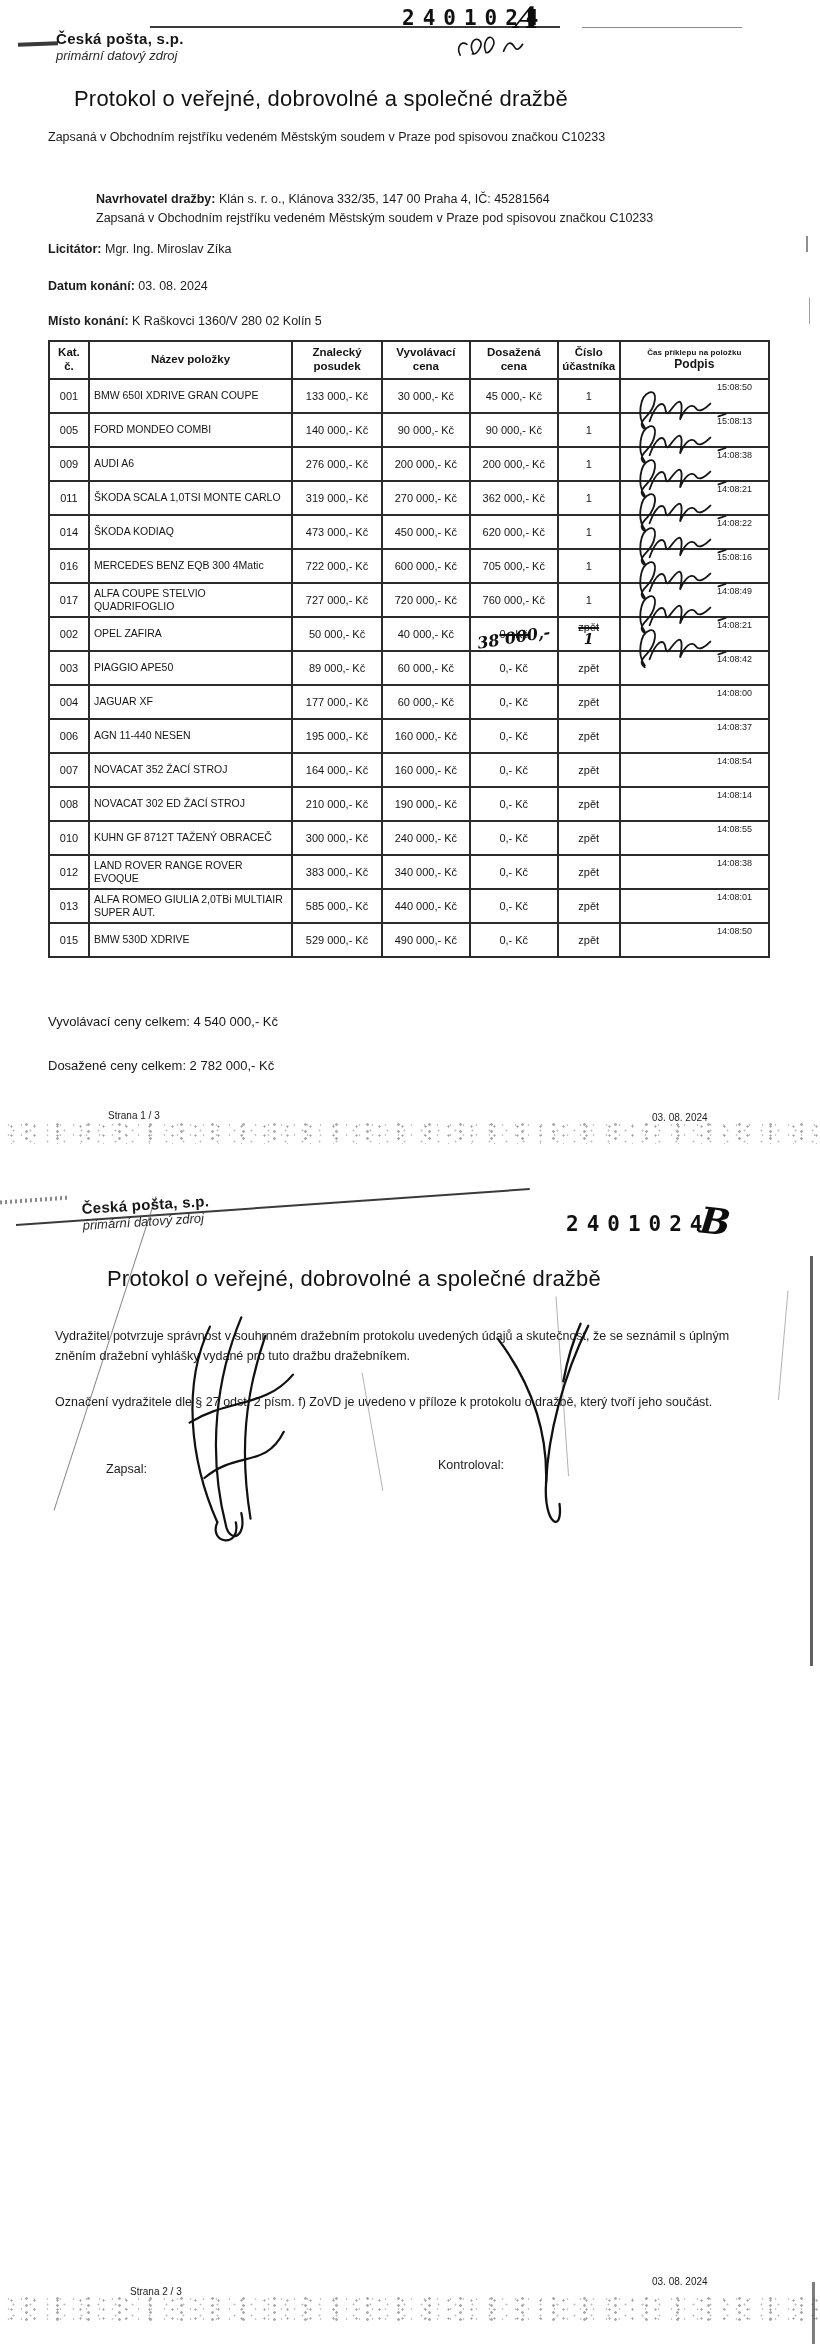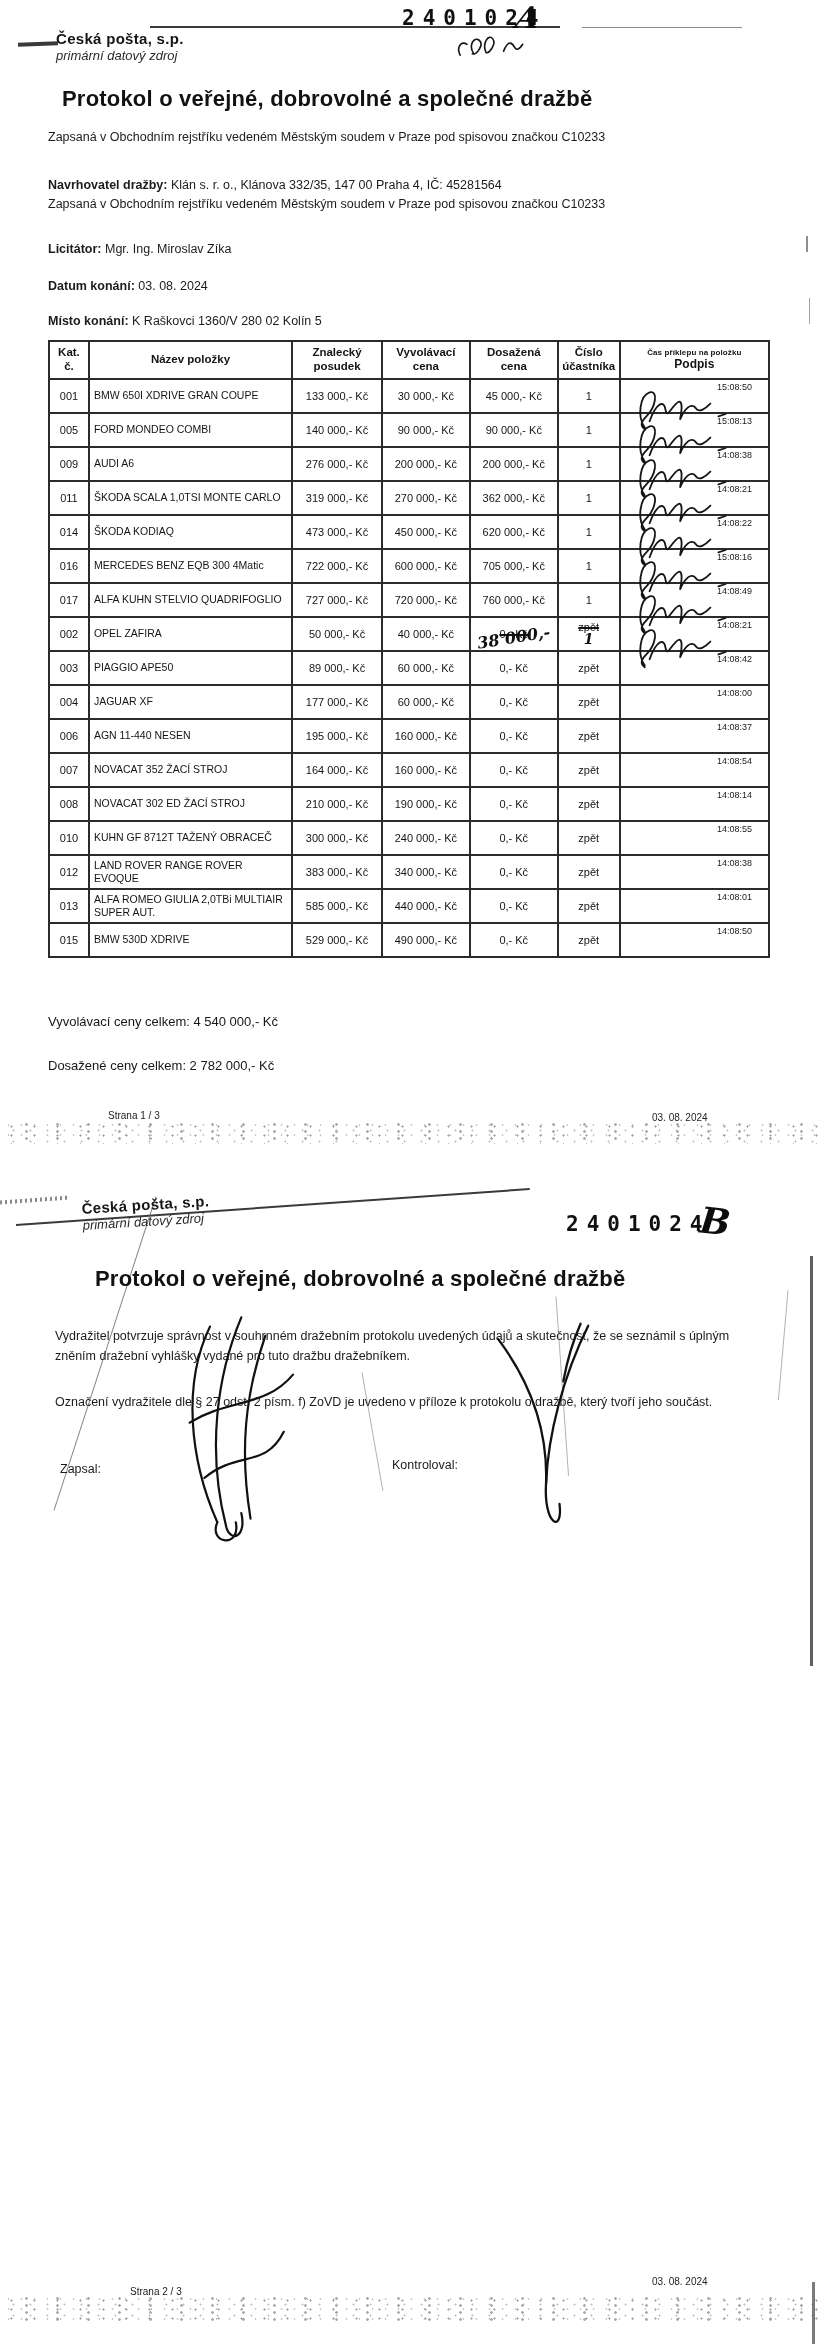--- a/index.html
+++ b/index.html
@@ -18,21 +18,21 @@
   .logo-line2 { font-style:italic; font-size:13px; color:#2a2a2a; margin-top:1px; }
   .scanline { background:#3a3a3a; height:2px; }
   .stamp-number {
     font-family:"DejaVu Sans Mono", monospace; font-weight:bold;
     font-size:21px; letter-spacing:8px; color:#101010; white-space:nowrap;
   }
   .hand-letter {
     font-family:"DejaVu Serif", serif; font-style:italic; font-weight:bold;
     color:#0d0d0d;
   }
-  .doc-title { font-size:22px; font-weight:700; color:#121212; letter-spacing:.2px; white-space:nowrap; }
+  .doc-title { font-size:22px; font-weight:400; color:#121212; letter-spacing:.2px; white-space:nowrap;margin-left:12px; }
 
   
   .field { left:48px; width:724px; font-size:12.5px; line-height:1.55; }
   .field b { font-weight:bold; }
   .field .l2 { font-size:12.5px; }
 
   
   table.auction {
     border-collapse:collapse; width:722px;
     font-size:11px; color:#141414;
@@ -70,21 +70,21 @@
       radial-gradient(circle, #555 0.8px, transparent 1.4px),
       radial-gradient(circle, #888 0.7px, transparent 1.3px),
       radial-gradient(circle, #666 1px, transparent 1.6px),
       radial-gradient(circle, #999 0.6px, transparent 1.2px);
     background-size: 23px 9px, 17px 11px, 31px 7px, 13px 10px;
     background-position: 0 0, 5px 3px, 11px 6px, 2px 8px;
   }
 
   
   .p2-para { left:55px; width:705px; font-size:12.5px; line-height:1.6; }
-  .sign-label { font-size:12.5px; }
+  .sign-label { font-size:12.5px;margin-left:46px; }
   .bigsig path { stroke:#111; stroke-width:2.4; fill:none; stroke-linecap:round; }
   .artifact { background:#444; }
   .hairline { background:#666; height:1px; transform-origin:left center; opacity:.8; }
 </style>
 </head>
 <body>
 
 <div id="doc">
 
   <svg width="0" height="0" style="position:absolute">
@@ -110,21 +110,21 @@
   <div class="abs hand-letter" style="left:516px; top:0px; font-size:30px; transform:skewX(-10deg);">A</div>
   <svg class="abs" style="left:450px; top:28px;" width="110" height="34" viewBox="0 0 160 50">
     <path d="M14,40 C8,28 16,18 24,24 M34,38 C26,26 34,12 42,18 C50,24 38,40 32,38 M52,36 C46,22 56,8 62,16 C68,24 56,38 52,36 M78,34 Q86,14 94,28 Q98,36 106,24" stroke="#161616" stroke-width="2.4" fill="none" stroke-linecap="round"></path>
   </svg>
 
   <div class="abs doc-title" style="left:62px; top:86px;">Protokol o veřejné, dobrovolné a společné dražbě</div>
 
   <div class="abs field" style="top:128px;">
     <p class="l2">Zapsaná v Obchodním rejstříku vedeném Městským soudem v Praze pod spisovou značkou C10233</p>
   </div>
-  <div class="abs field" style="top:176px;">
+  <div class="abs field" style="top:190px;margin-left:48px;">
     <p><b>Navrhovatel dražby:</b> <span>Klán s. r. o., Klánova 332/35, 147 00 Praha 4, IČ: 45281564</span></p>
     <p class="l2">Zapsaná v Obchodním rejstříku vedeném Městským soudem v Praze pod spisovou značkou C10233</p>
   </div>
   <div class="abs field" style="top:240px;">
     <p><b>Licitátor:</b> <span>Mgr. Ing. Miroslav Zíka</span></p>
   </div>
   <div class="abs field" style="top:277px;">
     <p><b>Datum konání:</b> <span>03. 08. 2024</span></p>
   </div>
   <div class="abs field" style="top:312px;">
@@ -275,21 +275,21 @@
       </td>
       <td class="c-podpis">
         <span class="cas">15:08:16</span>
         <svg class="sig" viewBox="0 0 140 70">
                 <use href="#sig-small"></use>
               </svg>
       </td>
     </tr>
           <tr>
       <td class="c-kat">017</td>
-      <td class="c-nazev">ALFA KUHN STELVIO QUADRIFOGLIO</td>
+      <td class="c-nazev">ALFA COUPE STELVIO QUADRIFOGLIO</td>
       <td class="c-money">727 000,- Kč</td>
       <td class="c-money">720 000,- Kč</td>
       <td class="c-money c-dosazena">
         <span class="printed">760 000,- Kč</span>
         
       </td>
       <td class="c-ucastnik">
         <span class="printed">1</span>
         
       </td>

